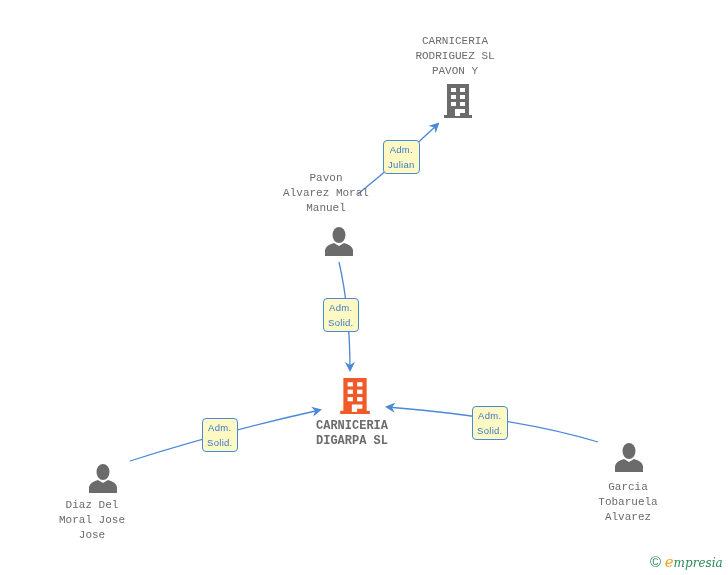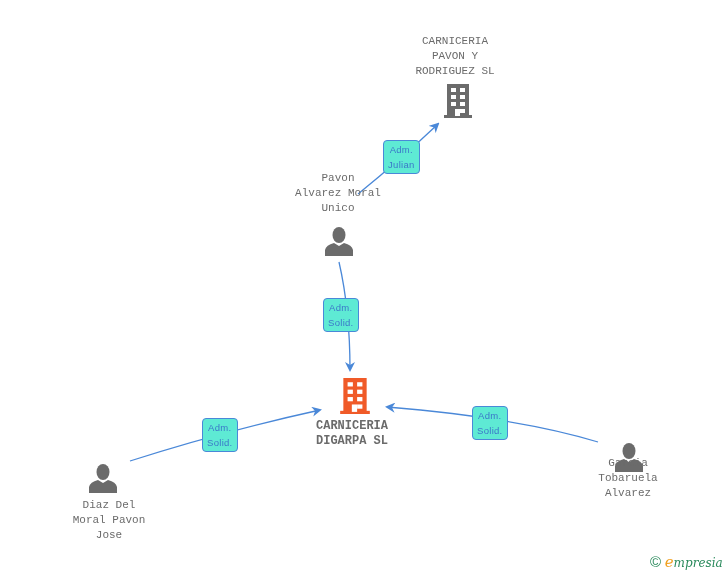--- a/index.html
+++ b/index.html
@@ -4,21 +4,21 @@
   <style>
     html, body { margin: 0; padding: 0; background: #ffffff; }
     body { width: 728px; height: 575px; position: relative; overflow: hidden;
            font-family: "Liberation Sans", "DejaVu Sans", sans-serif; }
     #edges { position: absolute; left: 0; top: 0; }
     .node-label { position: absolute; text-align: center; color: #6b6b6b;
                   font-size: 11px; line-height: 15px; font-family: Liberation Mono, monospace; }
     .node-label.main { color: #6b6b6b; font-weight: bold; font-size: 12px; line-height: 15px; }
     .line { display: block; white-space: nowrap; }
     .icon { position: absolute; }
-    .edge-label { position: absolute; background: #5eead4; border: 1px solid #4a88d8;
+    .edge-label { position: absolute; background: #fef9c3; border: 1px solid #4a88d8;
                   border-radius: 4px; color: #3b78c9; font-size: 9.5px; line-height: 15px;
                   text-align: center; padding: 1px 4px; letter-spacing: 0.3px; }
     .brand { position: absolute; left: 650px; top: 553px; font-size: 13px; color: #2a8a5c; }
     .brand .copy { font-size: 15px; color: #2a8a5c; }
     .brand .e { color: #f0a020; font-style: italic; font-family: "DejaVu Serif", serif; font-size: 15px; }
     .brand .rest { color: #2a8a5c; font-style: italic; font-family: "DejaVu Serif", serif; font-size: 12px; }
   </style>
 </head>
 <body>
 
@@ -29,42 +29,42 @@
     </marker>
   </defs>
   <path d="M 358 194 Q 400 160 438 124" stroke="#4a88d8" stroke-width="1.3" fill="none" marker-end="url(#arrow)"></path>
   <path d="M 339 262 Q 350 310 350 370" stroke="#4a88d8" stroke-width="1.3" fill="none" marker-end="url(#arrow)"></path>
   <path d="M 130 461 Q 220 432 320 410" stroke="#4a88d8" stroke-width="1.3" fill="none" marker-end="url(#arrow)"></path>
   <path d="M 598 442 Q 520 418 387 407" stroke="#4a88d8" stroke-width="1.3" fill="none" marker-end="url(#arrow)"></path>
 </svg>
 
 <div class="node-label" style="left:395px; top:34px; width:120px;">
   <span class="line">CARNICERIA</span>
+  <span class="line">RODRIGUEZ  SL</span>
   <span class="line">PAVON Y</span>
-  <span class="line">RODRIGUEZ  SL</span>
 </div>
 <svg class="icon" style="left:442px; top:84px;" width="32" height="34" viewBox="0 0 32 34">
   <rect x="5" y="0" width="22" height="32" fill="#6b6b6b"></rect>
   <rect x="2" y="31" width="28" height="3" fill="#6b6b6b"></rect>
   <g fill="#ffffff">
     <rect x="9" y="4" width="5" height="4"></rect>
       <rect x="18" y="4" width="5" height="4"></rect>
     <rect x="9" y="11" width="5" height="4"></rect>
       <rect x="18" y="11" width="5" height="4"></rect>
     <rect x="9" y="18" width="5" height="4"></rect>
       <rect x="18" y="18" width="5" height="4"></rect>
     <rect x="13" y="25" width="5" height="7"></rect>
       <rect x="18" y="25" width="5" height="4"></rect>
   </g>
 </svg>
 
-<div class="node-label" style="left:290px; top:171px; width:96px;">
+<div class="node-label" style="left:278px; top:171px; width:96px;">
   <span class="line">Pavon</span>
   <span class="line">Alvarez Moral</span>
-  <span class="line">Unico</span>
+  <span class="line">Manuel</span>
 </div>
 <svg class="icon" style="left:324px; top:226px;" width="30" height="30" viewBox="0 0 30 30">
   <ellipse cx="15" cy="9" rx="6.5" ry="8" fill="#6b6b6b"></ellipse>
   <path d="M1 30 L1 24 Q2 19 10 17 L15 20 L20 17 Q28 19 29 24 L29 30 Z" fill="#6b6b6b"></path>
 </svg>
 
 <svg class="icon" style="left:338px; top:378px;" width="34" height="36" viewBox="0 0 32 34">
   <rect x="5" y="0" width="22" height="32" fill="#f05a28"></rect>
   <rect x="2" y="31" width="28" height="3" fill="#f05a28"></rect>
   <g fill="#ffffff">
@@ -80,31 +80,31 @@
 </svg>
 <div class="node-label main" style="left:300px; top:419px; width:104px;">
   <span class="line">CARNICERIA</span>
   <span class="line">DIGARPA SL</span>
 </div>
 
 <svg class="icon" style="left:88px; top:463px;" width="30" height="30" viewBox="0 0 30 30">
   <ellipse cx="15" cy="9" rx="6.5" ry="8" fill="#6b6b6b"></ellipse>
   <path d="M1 30 L1 24 Q2 19 10 17 L15 20 L20 17 Q28 19 29 24 L29 30 Z" fill="#6b6b6b"></path>
 </svg>
-<div class="node-label" style="left:61px; top:498px; width:96px;">
+<div class="node-label" style="left:44px; top:498px; width:96px;">
   <span class="line">Diaz Del</span>
-  <span class="line">Moral Pavon</span>
+  <span class="line">Moral Jose</span>
   <span class="line">Jose</span>
 </div>
 
 <svg class="icon" style="left:614px; top:442px;" width="30" height="30" viewBox="0 0 30 30">
   <ellipse cx="15" cy="9" rx="6.5" ry="8" fill="#6b6b6b"></ellipse>
   <path d="M1 30 L1 24 Q2 19 10 17 L15 20 L20 17 Q28 19 29 24 L29 30 Z" fill="#6b6b6b"></path>
 </svg>
-<div class="node-label" style="left:580px; top:456px; width:96px;">
+<div class="node-label" style="left:580px; top:480px; width:96px;">
   <span class="line">Garcia</span>
   <span class="line">Tobaruela</span>
   <span class="line">Alvarez</span>
 </div>
 
 <div class="edge-label" style="left:383px; top:140px;">
   <span class="line">Adm.</span>
   <span class="line">Julian</span>
 </div>
 <div class="edge-label" style="left:323px; top:298px;">

